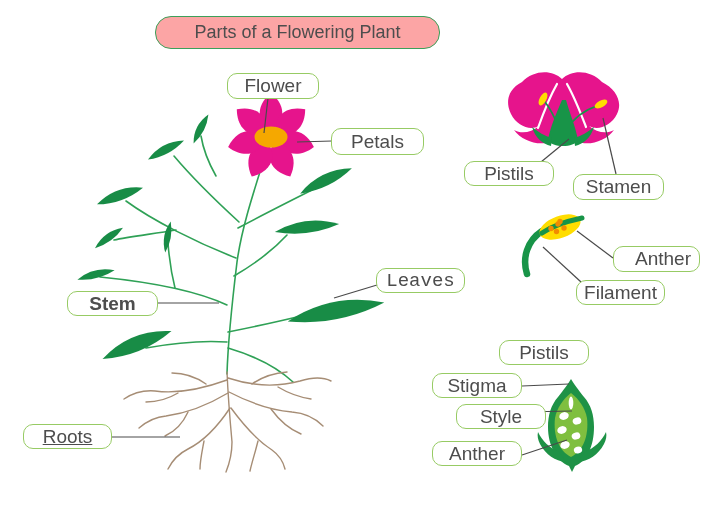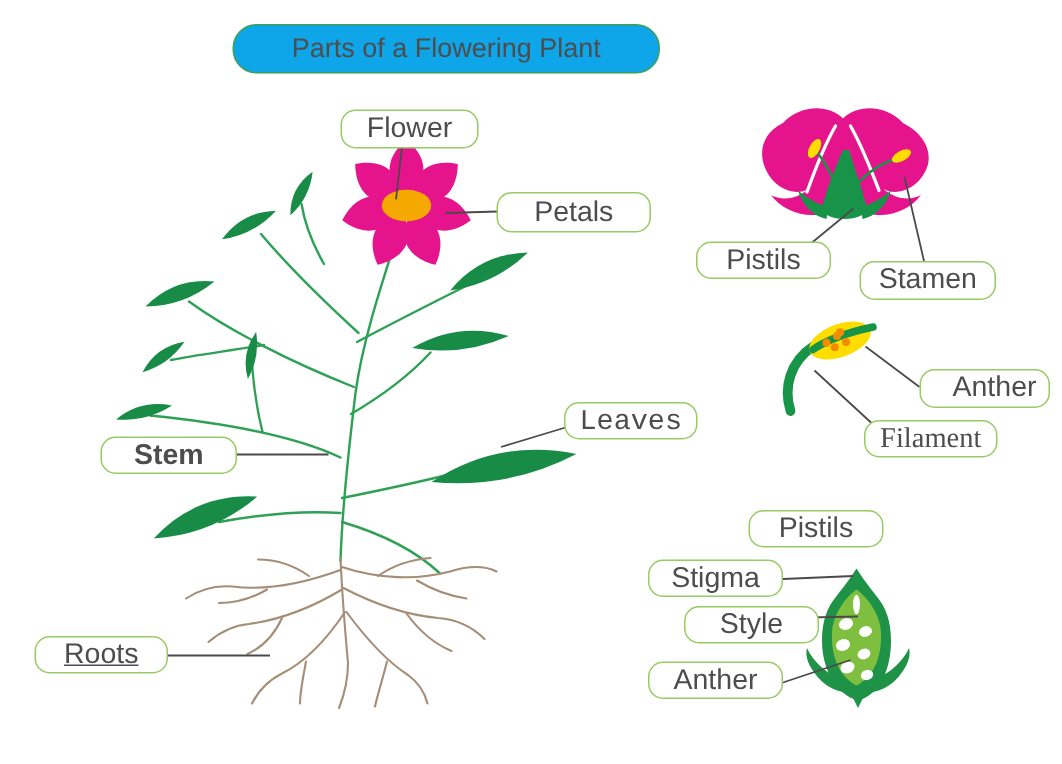--- a/index.html
+++ b/index.html
@@ -12,28 +12,28 @@
   .lbl{
     position:absolute;background:#fff;
     border:1.5px solid var(--label-border-green,#97CB64);
     border-radius:10px;display:flex;align-items:center;justify-content:center;
     font-size:19px;color:var(--text-gray,#4D4D4D);box-sizing:border-box;
   }
   .title-box{
     position:absolute;left:155px;top:16px;width:285px;height:33px;
     border:1.5px solid var(--title-border-green,#3CA05A);
     border-radius:16px;display:flex;align-items:center;justify-content:center;
-    font-size:18px;color:var(--text-gray,#4D4D4D);box-sizing:border-box;background:#0ea5e9;
+    font-size:18px;color:var(--text-gray,#4D4D4D);box-sizing:border-box;background:#fca5a5;
   }
   .lbl-flower{left:227px;top:73px;width:92px;height:26px;}
-  .lbl-petals{left:331px;top:128px;width:103px;height:27px;}
+  .lbl-petals{left:331px;top:128px;width:93px;height:27px;}
   .lbl-pistils-top{left:464px;top:161px;width:90px;height:25px;}
   .lbl-stamen{left:573px;top:174px;width:91px;height:26px;}
   .lbl-anther{left:613px;top:246px;width:87px;height:26px;padding-left:13px;}
-  .lbl-filament{left:576px;top:280px;width:89px;height:25px;font-family:Liberation Serif, serif;}
+  .lbl-filament{left:576px;top:280px;width:89px;height:25px;}
   .lbl-stem{left:67px;top:291px;width:91px;height:25px;font-weight:bold;}
   .lbl-leaves{left:376px;top:268px;width:89px;height:25px;font-family:Liberation Mono, monospace;}
   .lbl-roots{left:23px;top:424px;width:89px;height:25px;text-decoration:underline;}
   .lbl-pistils-bottom{left:499px;top:340px;width:90px;height:25px;}
   .lbl-stigma{left:432px;top:373px;width:90px;height:25px;}
   .lbl-style{left:432px;top:404px;width:90px;height:25px;margin-left:24px;}
   .lbl-ovary{left:432px;top:441px;width:90px;height:25px;}
   
   .petal{fill:var(--petal-magenta,#E6148C);}
   .flower-center{fill:var(--flower-center-orange,#F5A800);}

